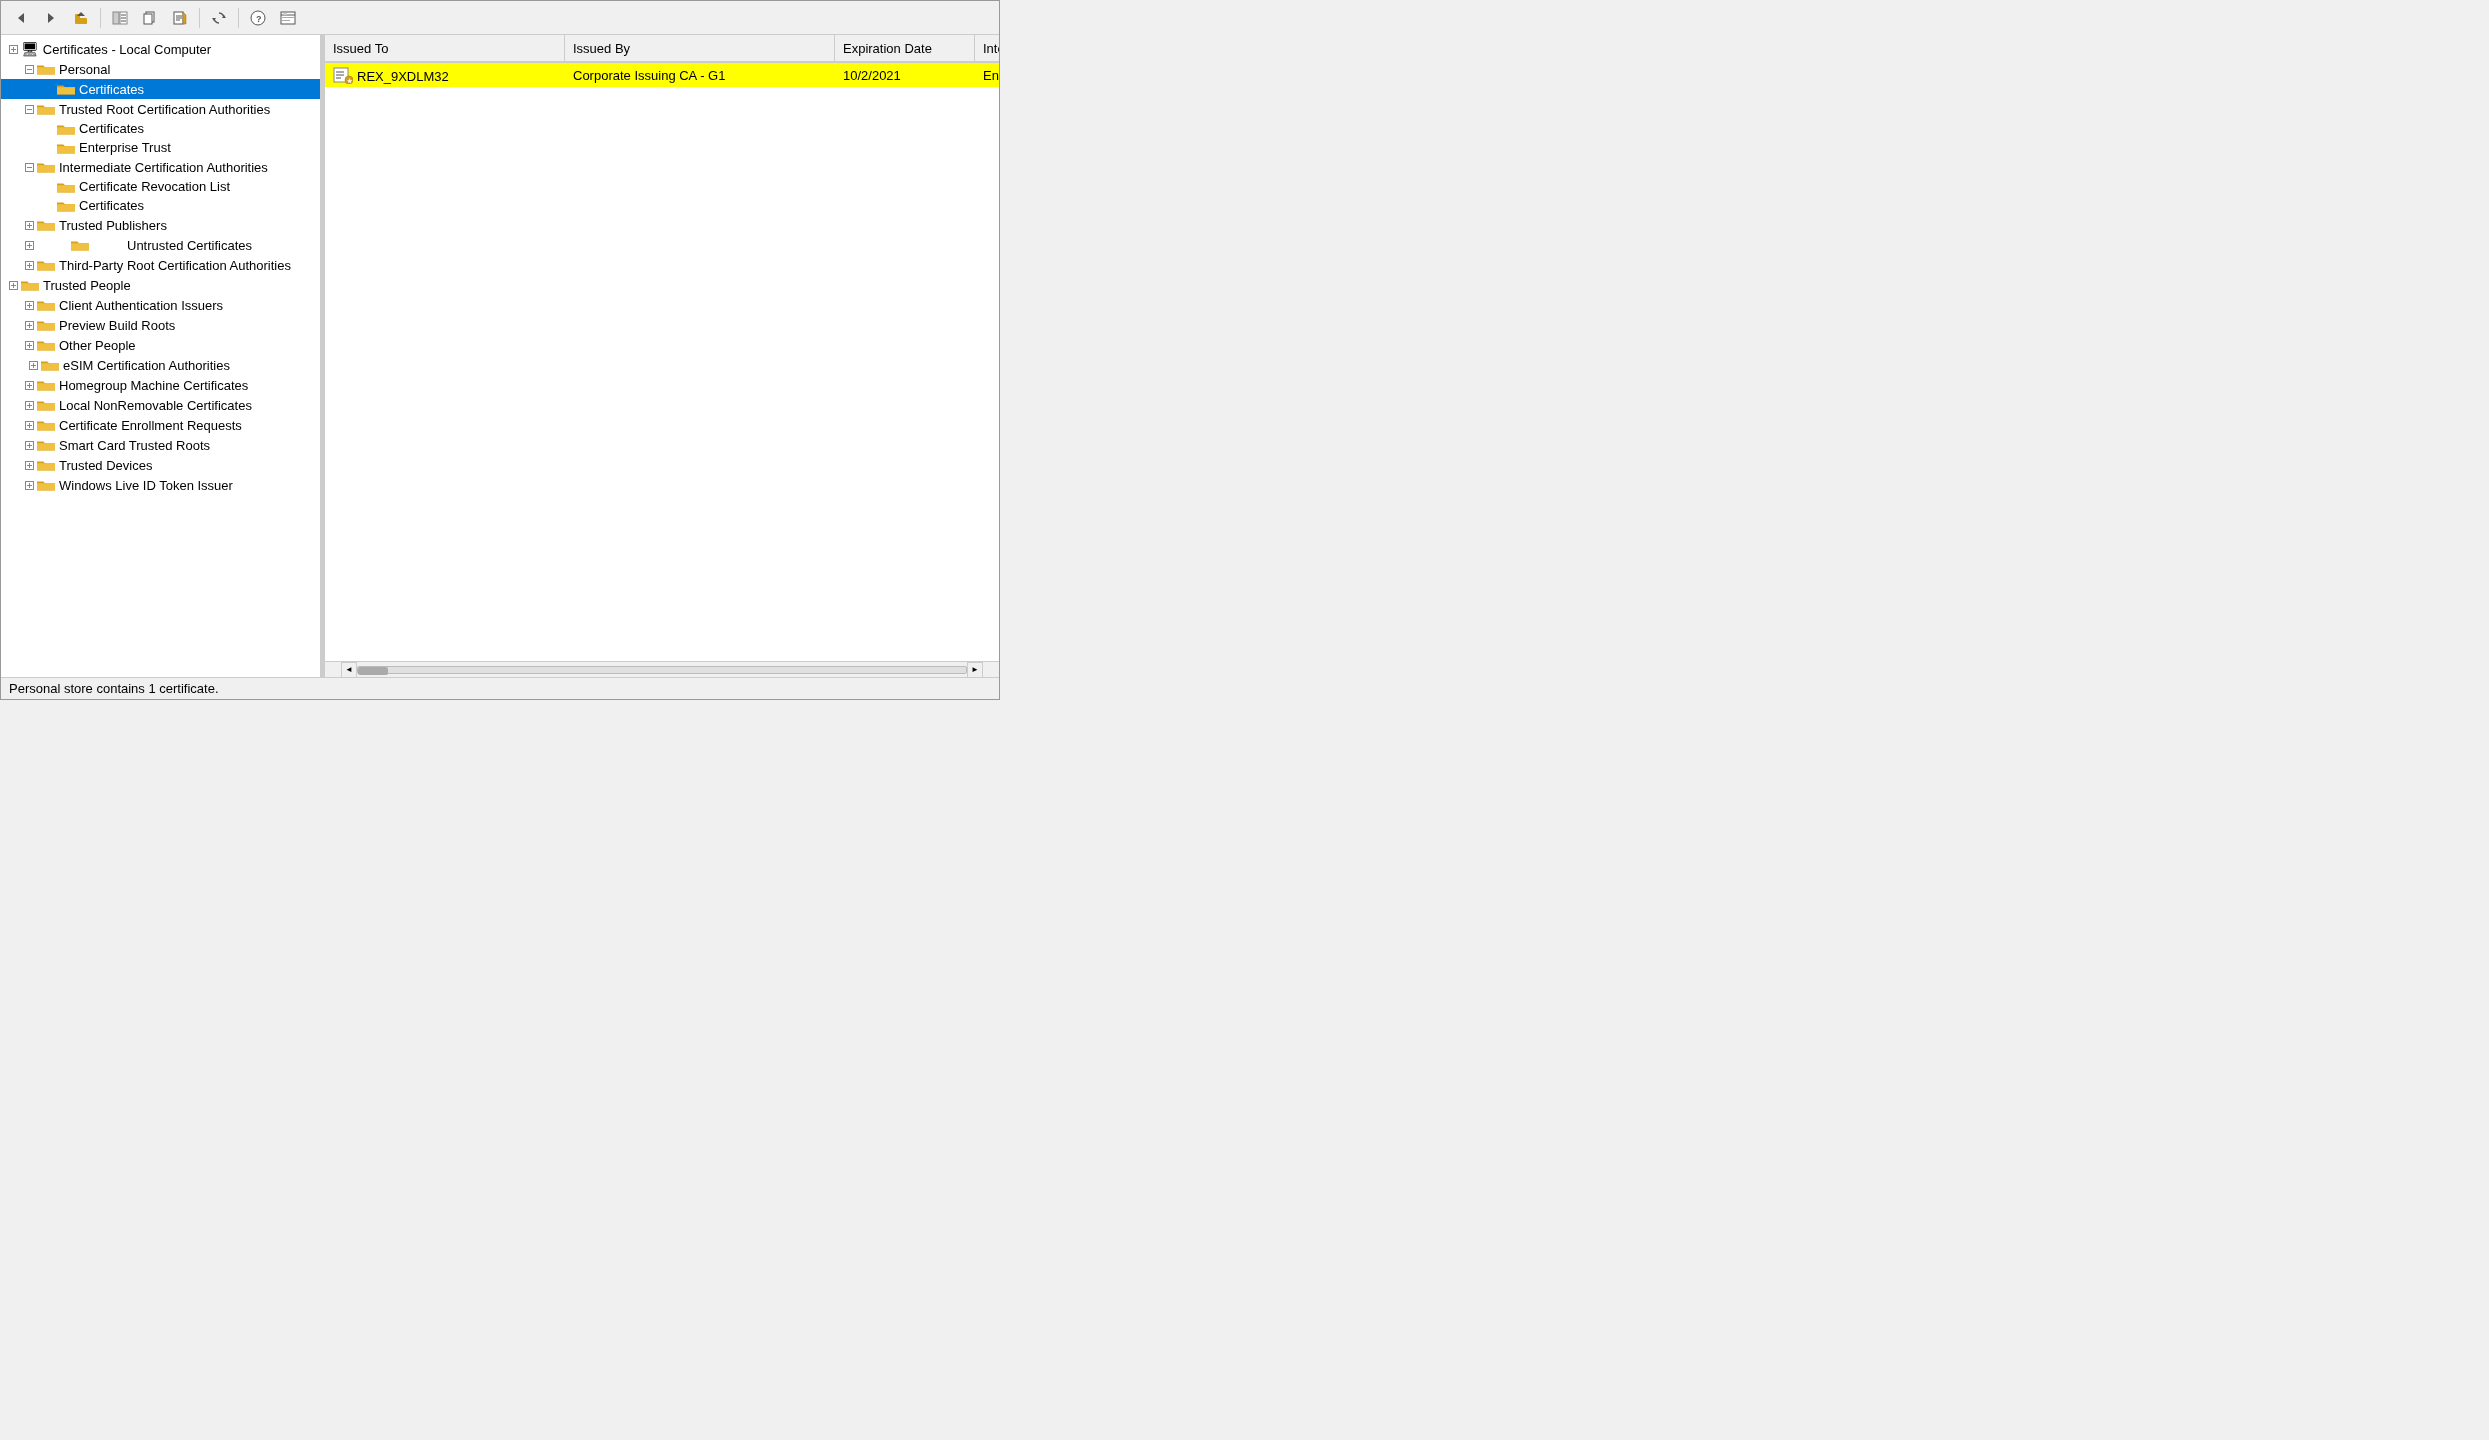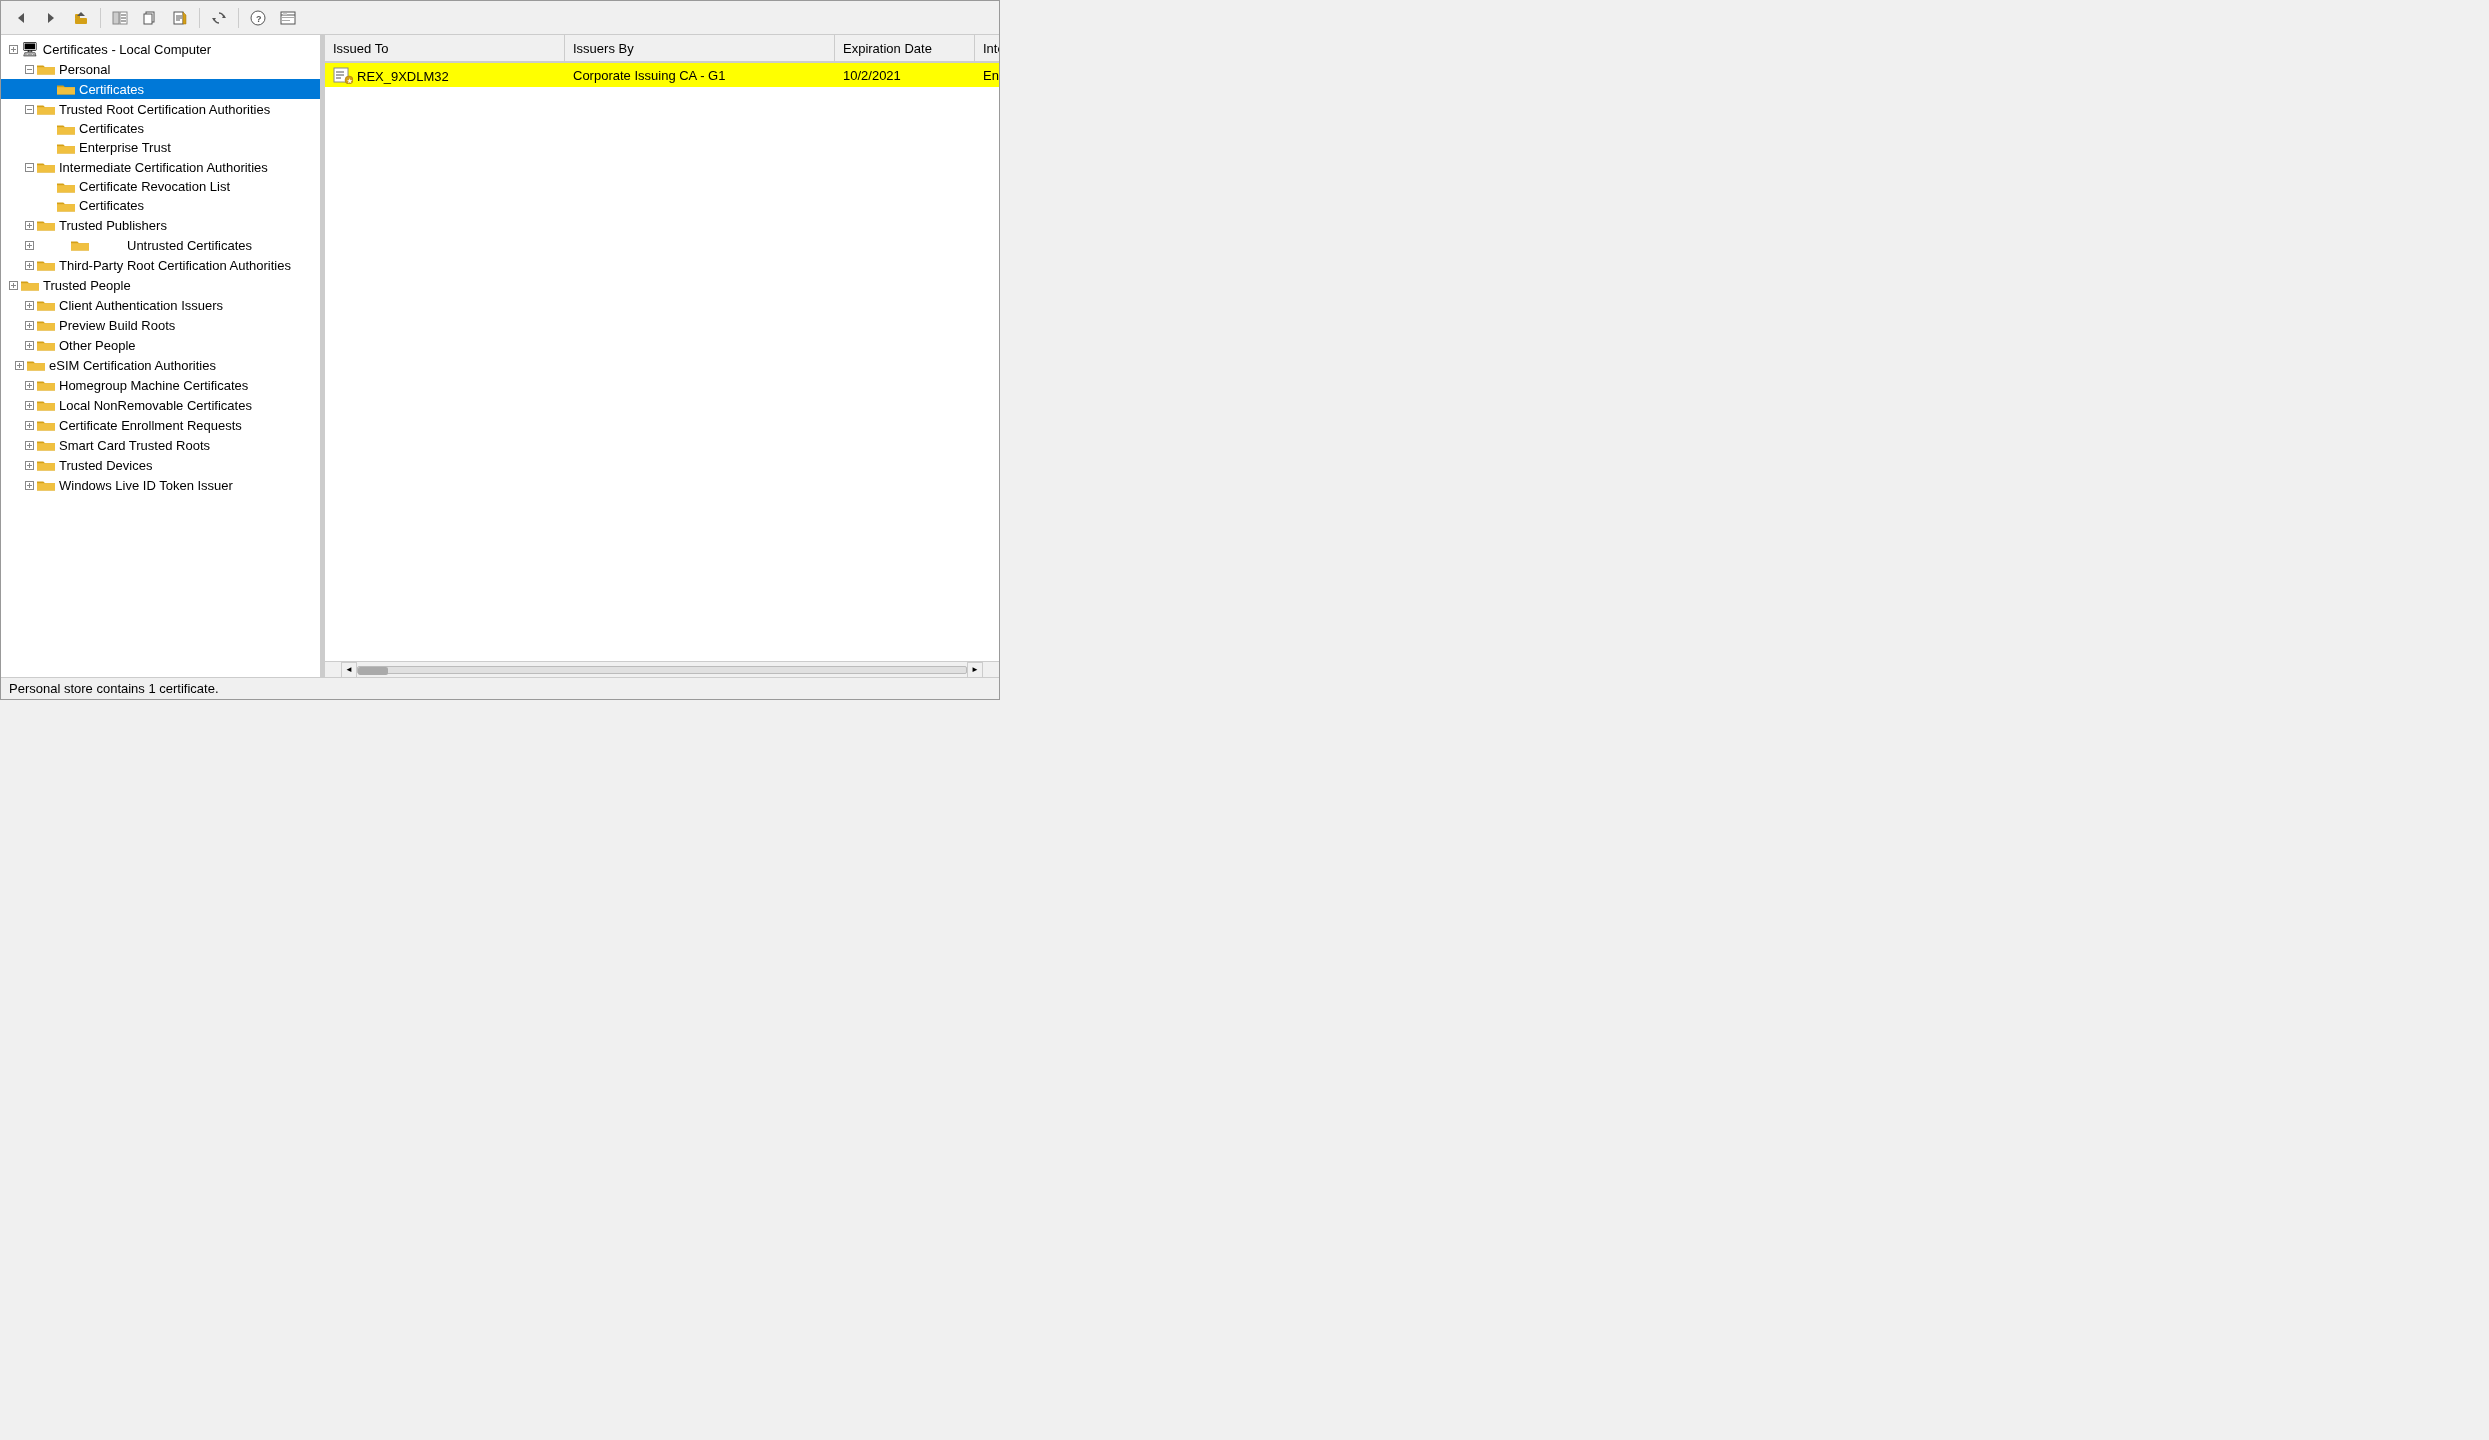--- a/index.html
+++ b/index.html
@@ -558,21 +558,21 @@
         </span>
         <span class="folder-icon">
           <svg class="folder-svg" viewBox="0 0 20 14">
               <path d="M0,3 L0,13 L20,13 L20,5 L9,5 L7,3 Z" fill="#d4a017"></path>
               <path d="M0,5 L20,5 L20,13 L0,13 Z" fill="#f0c040"></path>
             </svg>
         </span>
         <span>Other People</span>
       </div>
 
-      <div class="tree-item" style="padding-left: 10px;">
+      <div class="tree-item" style="padding-left: 24px;">
         <span class="tree-expand">
           <svg width="9" height="9" viewBox="0 0 9 9">
               <rect x="0.5" y="0.5" width="8" height="8" fill="white" stroke="#888"></rect>
               <line x1="4.5" y1="2" x2="4.5" y2="7" stroke="#888"></line>
               <line x1="2" y1="4.5" x2="7" y2="4.5" stroke="#888"></line>
             </svg>
         </span>
         <span class="folder-icon">
           <svg class="folder-svg" viewBox="0 0 20 14">
               <path d="M0,3 L0,13 L20,13 L20,5 L9,5 L7,3 Z" fill="#d4a017"></path>
@@ -684,21 +684,21 @@
         <span>Windows Live ID Token Issuer</span>
       </div>
     </div>
 
     <div class="resizer"></div>
 
     <div class="content-panel">
 
       <div class="list-header">
         <div class="col-header col-issued-to">Issued To</div>
-        <div class="col-header col-issued-by">Issuers By</div>
+        <div class="col-header col-issued-by">Issued By</div>
         <div class="col-header col-expiration">Expiration Date</div>
         <div class="col-header col-intended">Intended Purposes</div>
 
       </div>
 
       <div class="list-content">
 
         <div class="list-row selected">
           <div class="list-cell col-issued-to">
 

